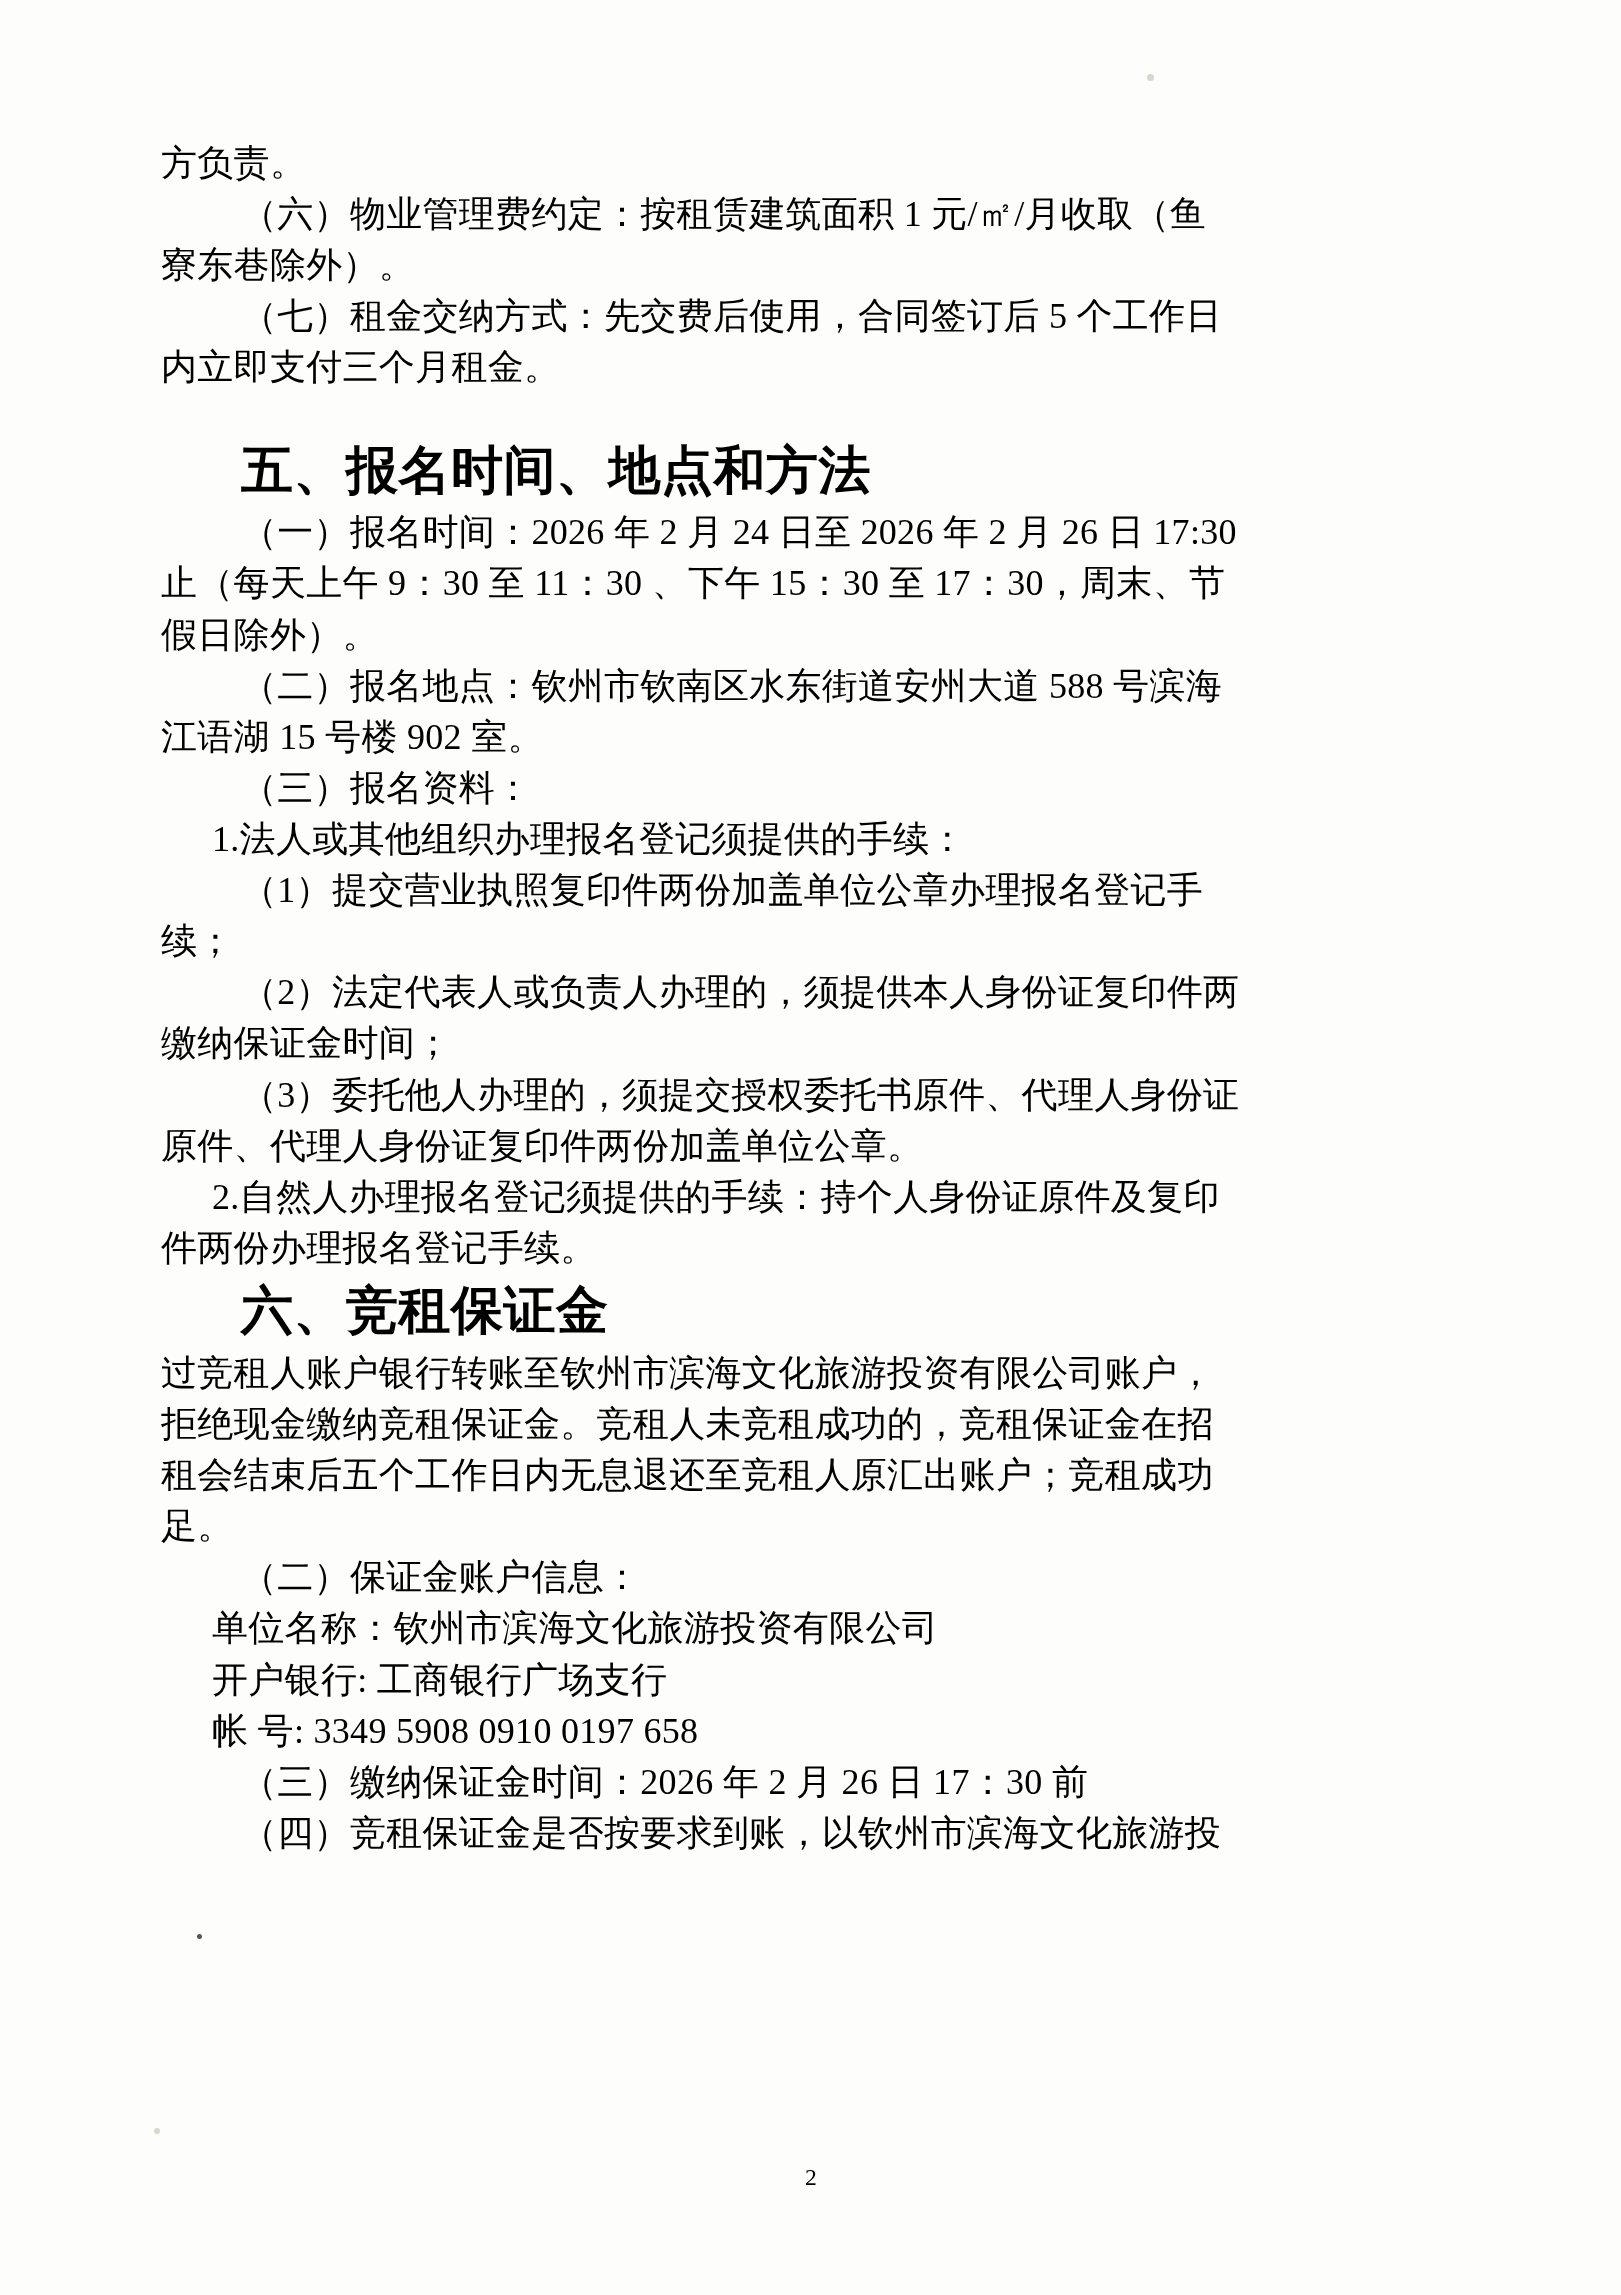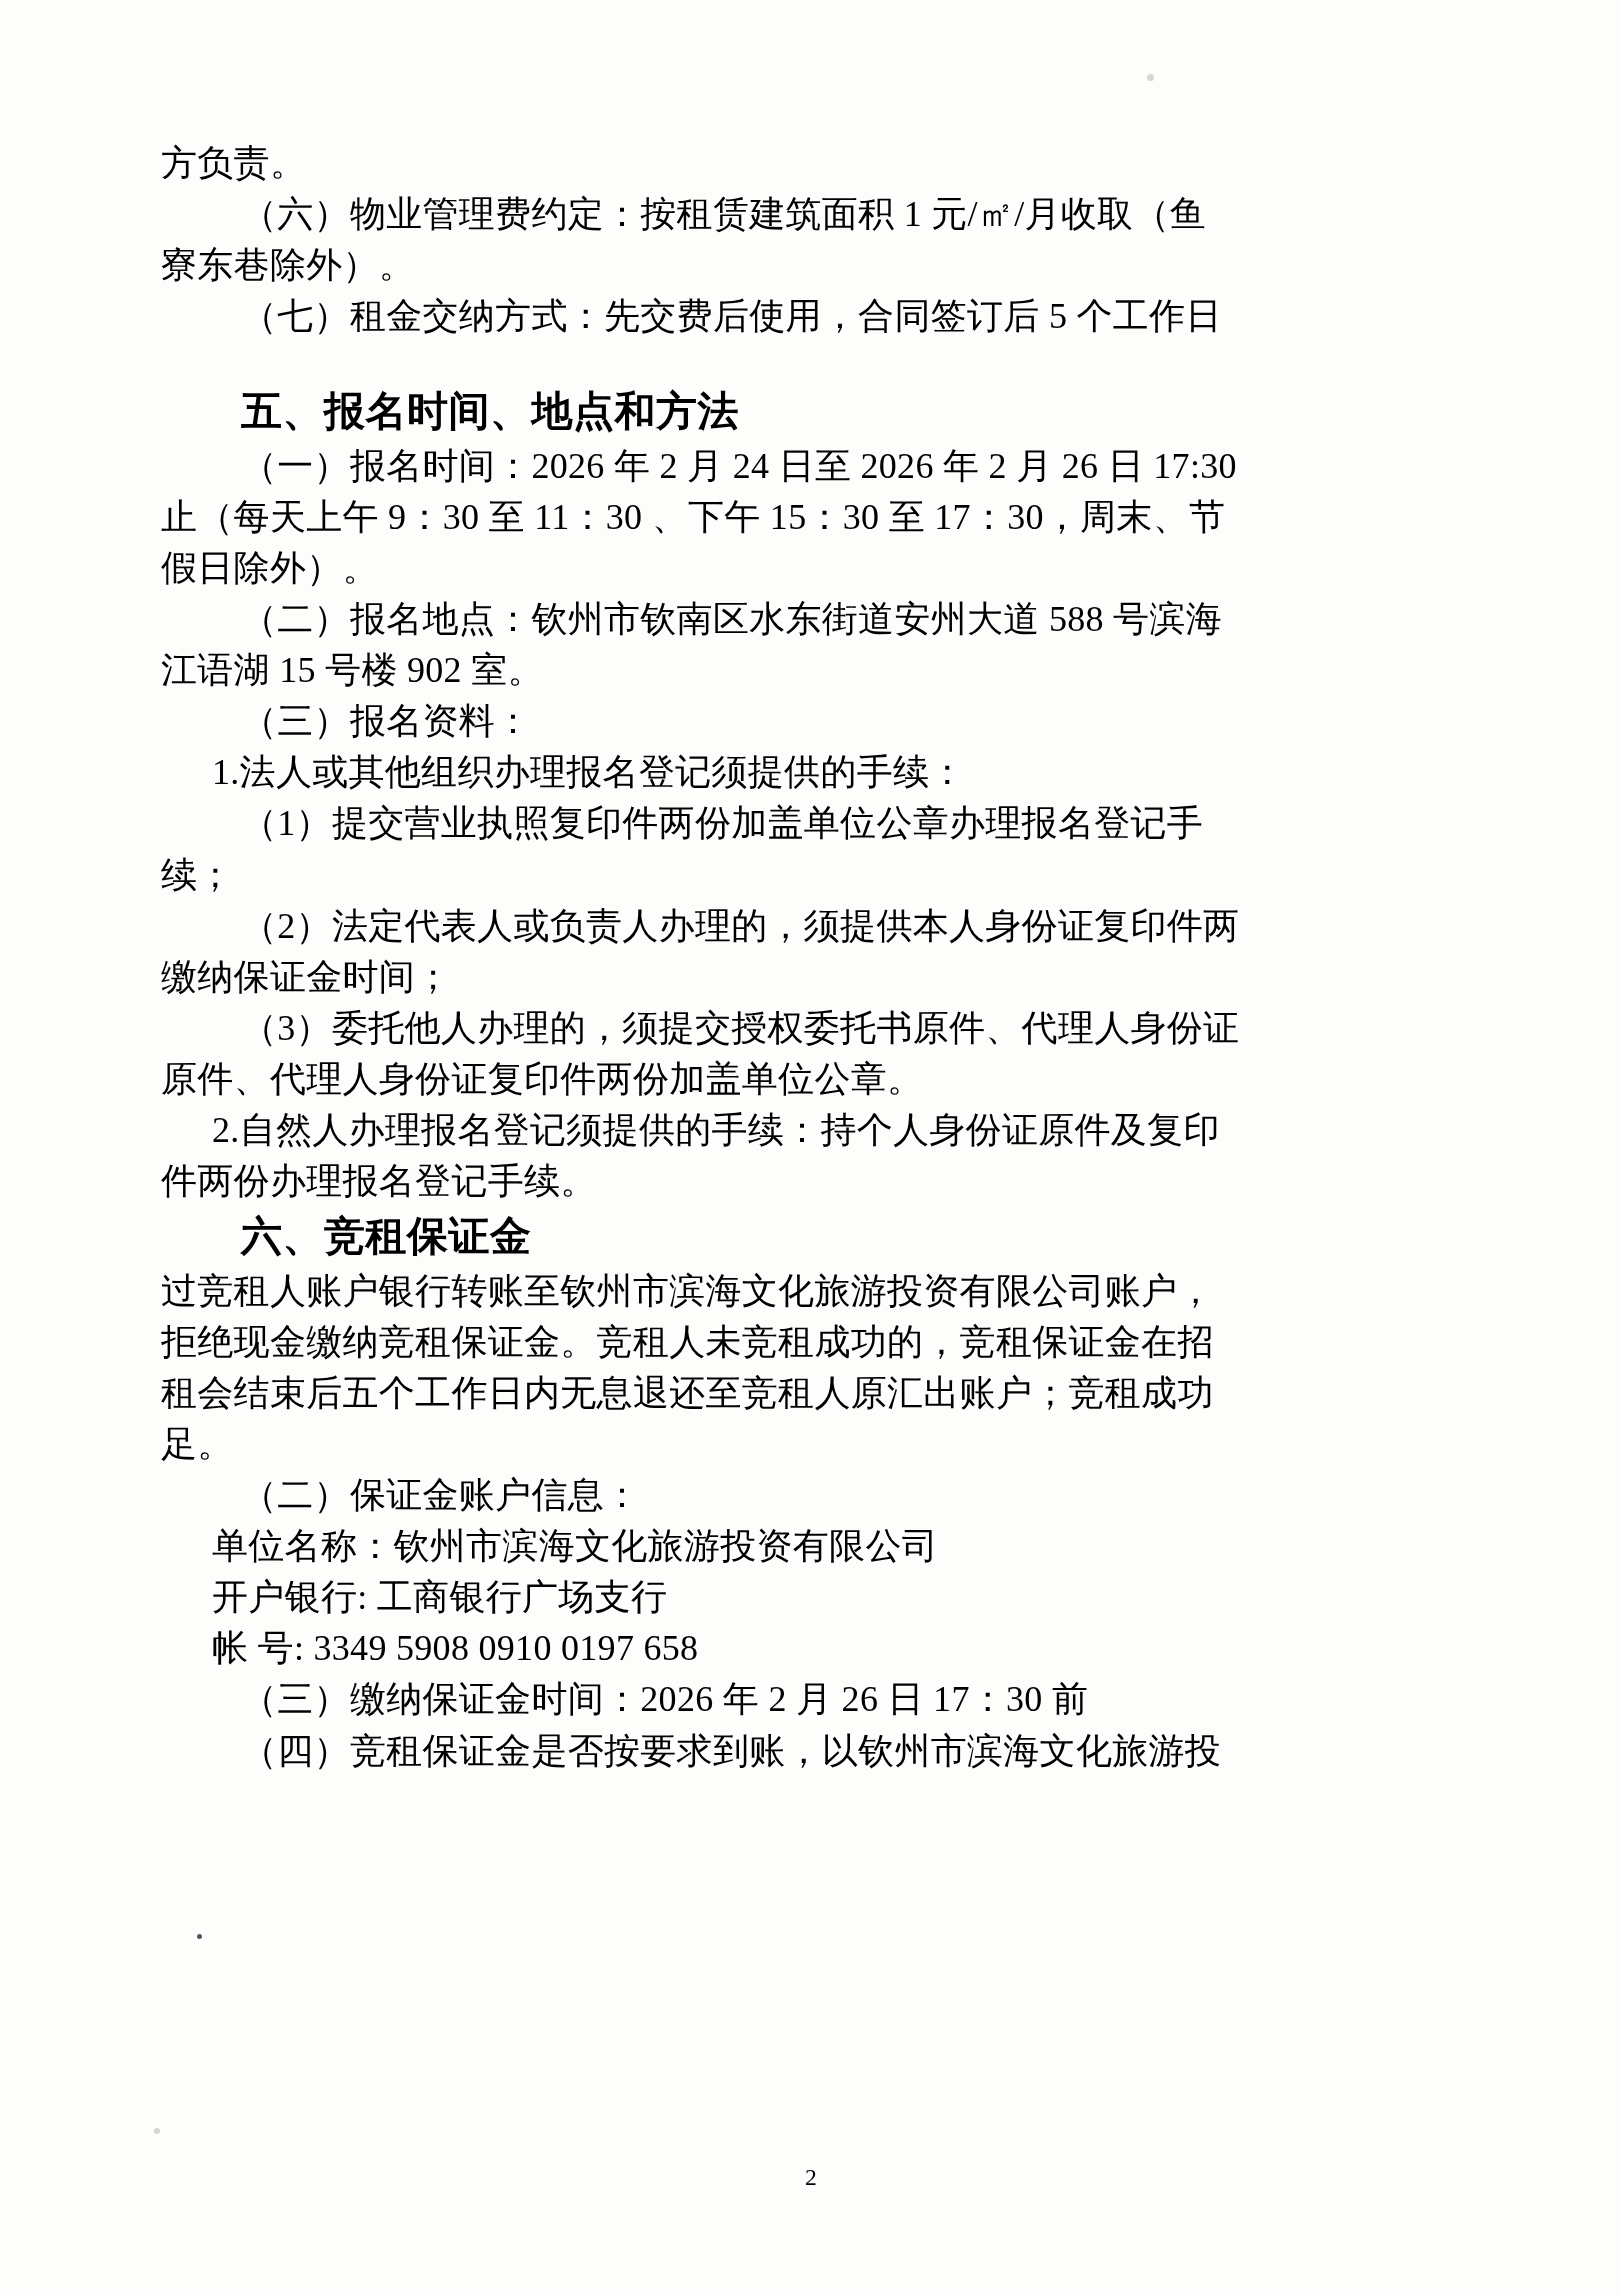--- a/index.html
+++ b/index.html
@@ -34,21 +34,21 @@
     letter-spacing: 0.3px;
     font-family: "Liberation Serif", "DejaVu Serif", serif;
   }
   .indent {
     text-indent: 80px;
   }
   .indent-s {
     text-indent: 51px;
   }
   .heading {
-    font-size: 41px;
+    font-size: 52px;
     font-weight: bold;
     line-height: 1.42;
     color: #000000;
     text-indent: 80px;
     margin: 0;
     font-family: "DejaVu Sans", "Liberation Sans", sans-serif;
     letter-spacing: 0.5px;
   }
   .gap-lg { height: 40px; }
   .pagenum {
@@ -83,20 +83,21 @@
 
   <div class="speck" style="left:1147px; top:74px; width:7.2px; height:7.2px;"></div>
   <div class="speck" style="left:154px; top:2128px; width:6.1px; height:6.1px;"></div>
 
   <div class="content">
 
     <p class="p">方负责。</p>
     <p class="p indent">（六）物业管理费约定：按租赁建筑面积 1 元/㎡/月收取（鱼</p>
     <p class="p">寮东巷除外）。</p>
     <p class="p indent">（七）租金交纳方式：先交费后使用，合同签订后 5 个工作日</p>
+    <p class="p">内立即支付三个月租金。</p>
 
     <div class="gap-lg"></div>
 
     <p class="heading">五、报名时间、地点和方法</p>
     <p class="p indent">（一）报名时间：2026 年 2 月 24 日至 2026 年 2 月 26 日 17:30</p>
     <p class="p">止（每天上午 9：30 至 11：30 、下午 15：30 至 17：30，周末、节</p>
     <p class="p">假日除外）。</p>
     <p class="p indent">（二）报名地点：钦州市钦南区水东街道安州大道 588 号滨海</p>
     <p class="p">江语湖 15 号楼 902 室。</p>
     <p class="p indent">（三）报名资料：</p>

